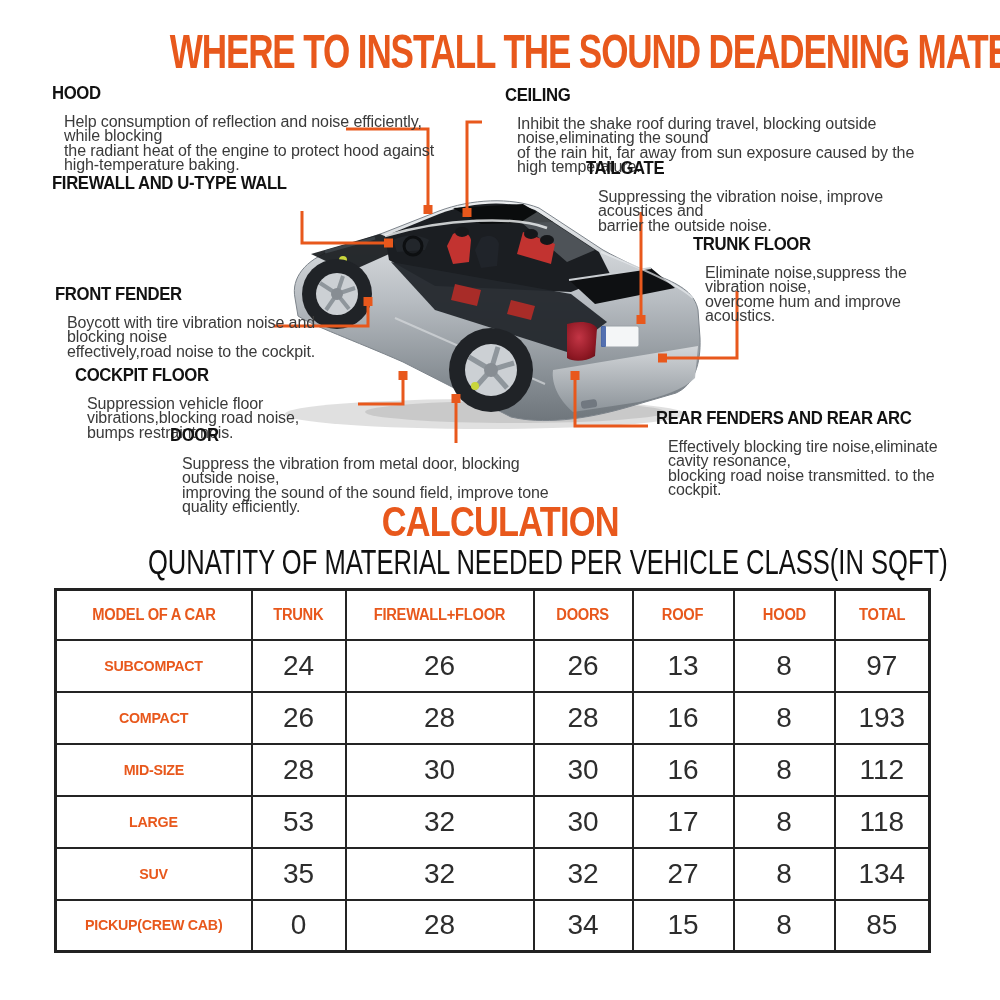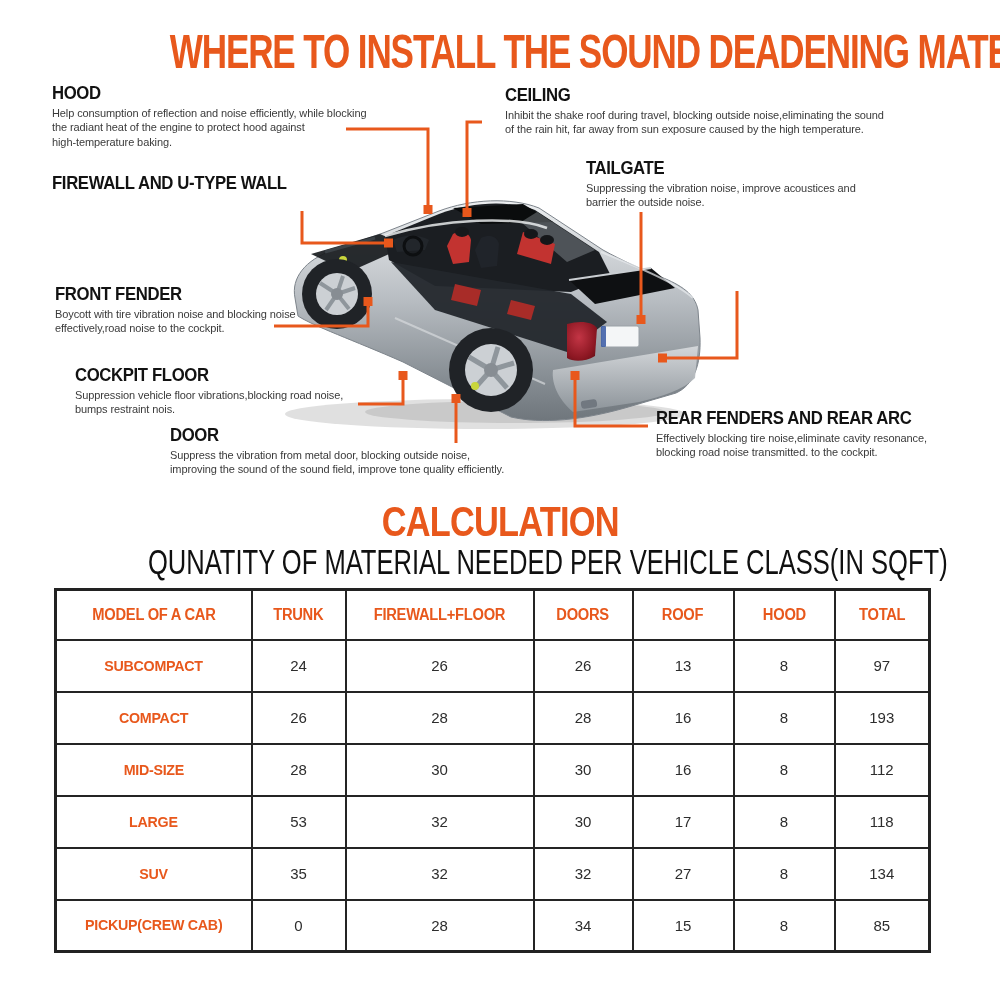--- a/index.html
+++ b/index.html
@@ -10,21 +10,21 @@
   .main-title span{display:inline-block;white-space:nowrap;font-weight:bold;font-size:48px;
         letter-spacing:-1.5px;color:#E8581C;transform:scaleX(0.73);transform-origin:center;line-height:1;}
   .calc-title span{display:inline-block;white-space:nowrap;font-weight:bold;font-size:43px;
         letter-spacing:-1px;color:#E8581C;transform:scaleX(0.8);transform-origin:center;line-height:1;}
   .calc-subtitle span{display:inline-block;white-space:nowrap;font-weight:normal;font-size:35px;
         color:#101010;transform:scaleX(0.73);transform-origin:center;line-height:1;}
   
   .callout{position:absolute;z-index:3;}
   .callout h3{margin:0 0 3px 0;font-size:18px;font-weight:bold;color:#121212;letter-spacing:-0.4px;
         transform:scaleX(0.93);transform-origin:left;white-space:nowrap;line-height:1.05;}
-  .callout p{margin:0;font-size:11px;line-height:14.5px;color:#3a3a3a;letter-spacing:-0.1px;
+  .callout p{margin:12px;font-size:16px;line-height:14.5px;color:#3a3a3a;letter-spacing:-0.1px;
         white-space:pre-line;}
   .co-hood{left:52px;top:84px;width:400px;}
   .co-ceiling{left:505px;top:86px;width:430px;}
   .co-firewall{left:52px;top:174px;width:400px;}
   .co-tailgate{left:586px;top:159px;width:340px;}
   .co-trunk-floor{left:693px;top:235px;width:260px;}
   .co-front-fender{left:55px;top:285px;width:310px;}
   .co-cockpit-floor{left:75px;top:366px;width:320px;}
   .co-door{left:170px;top:426px;width:410px;}
   .co-rear-fenders{left:656px;top:409px;width:330px;}
@@ -33,21 +33,21 @@
   .connectors{position:absolute;left:0;top:0;width:1000px;height:520px;z-index:2;pointer-events:none;}
   
   .calc-table{position:absolute;left:54px;top:588px;width:876px;border-collapse:collapse;
         table-layout:fixed;border:3px solid #222;z-index:3;background:#fff;}
   .calc-table th,.calc-table td{border:2px solid #242424;text-align:center;vertical-align:middle;padding:0;}
   .calc-table tr.hdr{height:50px;}
   .calc-table tr.data{height:52px;}
   .calc-table th span,.calc-table td.model span{display:inline-block;color:#E8581C;font-weight:bold;
         font-size:16px;letter-spacing:-0.3px;transform:scaleX(0.92);transform-origin:center;white-space:nowrap;}
   .calc-table td.model span{font-size:15.5px;}
-  .calc-table td.num{font-size:15px;color:#2d2d2d;}
+  .calc-table td.num{font-size:28px;color:#2d2d2d;}
 </style>
 </head>
 <body>
 
 <div id="page">
 
   <div class="center-line main-title" style="top:28px;">
     <span>WHERE TO INSTALL THE SOUND DEADENING MATERIAL</span>
   </div>
 
@@ -165,20 +165,25 @@
 of the rain hit, far away from sun exposure caused by the high temperature.</p>
   </div>
   <div class="callout co-firewall">
     <h3>FIREWALL AND U-TYPE WALL</h3>
   </div>
   <div class="callout co-tailgate">
     <h3>TAILGATE</h3>
     <p>Suppressing the vibration noise, improve acoustices and
 barrier the outside noise.</p>
   </div>
+  <div class="callout co-trunk-floor">
+    <h3>TRUNK FLOOR</h3>
+    <p>Eliminate noise,suppress the vibration noise,
+overcome hum and improve acoustics.</p>
+  </div>
   <div class="callout co-cockpit-floor">
     <h3>COCKPIT FLOOR</h3>
     <p>Suppression vehicle floor vibrations,blocking road noise,
 bumps restraint nois.</p>
   </div>
   <div class="callout co-front-fender">
     <h3>FRONT FENDER</h3>
     <p>Boycott with tire vibration noise and blocking noise
 effectively,road noise to the cockpit.</p>
   </div>

